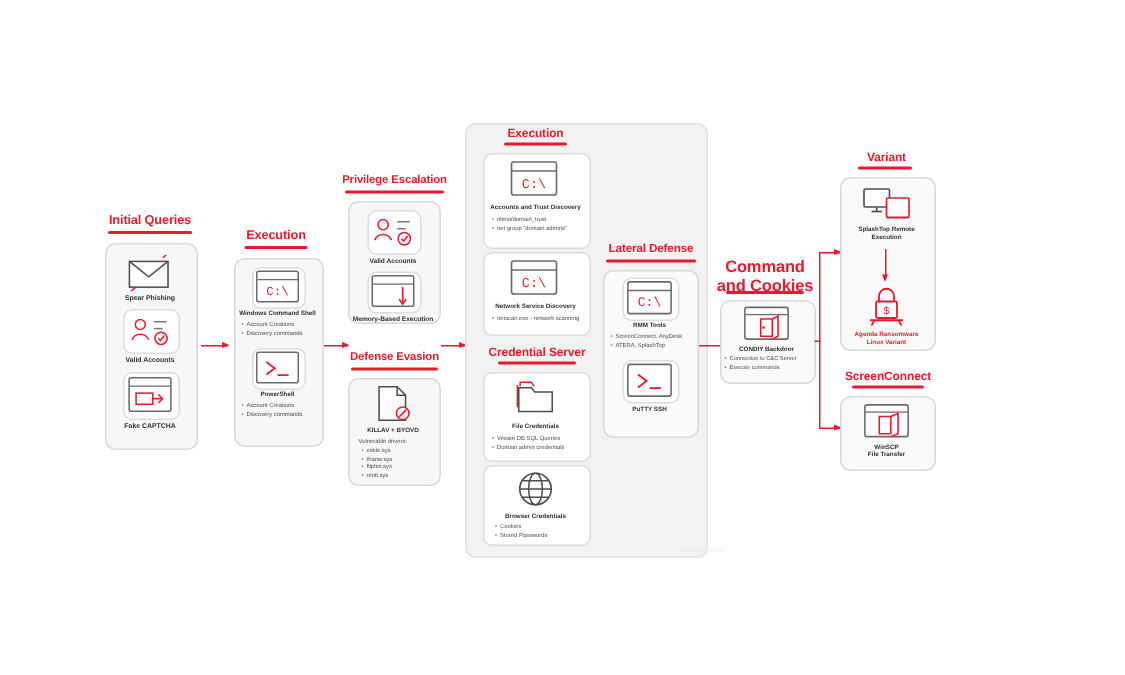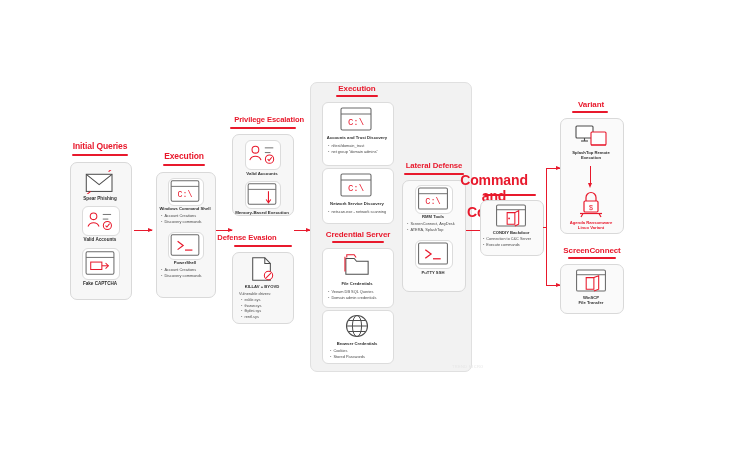--- a/index.html
+++ b/index.html
@@ -141,21 +141,21 @@
     </svg>
   </div>
   <div class="cap" style="left:156px;top:260px;width:58px;font-size:4.2px;">PowerShell</div>
   <div class="bullets" style="left:161px;top:267px;width:54px;font-size:3.9px;">
     <div>Account Creations</div>
     <div>Discovery commands</div>
   </div>
 
   <div class="arrow" style="left:216px;top:230px;width:16px;"></div>
 
-  <div class="col-title" style="left:222px;top:116px;width:82px;font-size:7.6px;text-align:right;">Privilege Escalation</div>
+  <div class="col-title" style="left:222px;top:116px;width:82px;font-size:7.6px;">Privilege Escalation</div>
   <div class="underline" style="left:230px;top:127px;width:66px;"></div>
 
   <div class="group-box" style="left:232px;top:134px;width:60px;height:80px;"></div>
 
   <div class="card" style="left:245px;top:140px;width:34px;height:28px;"></div>
   <div class="icon-wrap" style="left:246px;top:141px;width:32px;height:25px;">
     <svg viewBox="0 0 34 26" width="32" height="25">
       <circle cx="10" cy="9" r="3.6" fill="none" stroke="#e8192c" stroke-width="1.1"></circle>
       <path d="M4 20 a6.5 6.5 0 0 1 12 0" fill="none" stroke="#e8192c" stroke-width="1.1"></path>
       <line x1="20" y1="7" x2="29" y2="7" stroke="#777" stroke-width="1.1"></line>
@@ -170,21 +170,21 @@
   <div class="icon-wrap" style="left:246px;top:182px;width:32px;height:24px;">
     <svg viewBox="0 0 34 26" width="32" height="24">
       <rect x="2" y="2" width="30" height="22" fill="#fff" stroke="#6b6b6b" stroke-width="1.1" rx="1.5"></rect>
       <line x1="2" y1="8" x2="32" y2="8" stroke="#6b6b6b" stroke-width="1"></line>
       <line x1="24" y1="10" x2="24" y2="22" stroke="#e8192c" stroke-width="1.2"></line>
       <path d="M21.5 19 l2.5 3.5 l2.5 -3.5" fill="none" stroke="#e8192c" stroke-width="1.2"></path>
     </svg>
   </div>
   <div class="cap" style="left:228px;top:210px;width:68px;font-size:4.4px;">Memory-Based Execution</div>
 
-  <div class="col-title" style="left:208px;top:234px;width:78px;font-size:7.6px;">Defense Evasion</div>
+  <div class="col-title" style="left:224px;top:234px;width:78px;font-size:7.6px;">Defense Evasion</div>
   <div class="underline" style="left:234px;top:245px;width:58px;"></div>
 
   <div class="group-box" style="left:232px;top:252px;width:60px;height:70px;"></div>
 
   <div class="icon-wrap" style="left:248px;top:256px;width:28px;height:26px;">
     <svg viewBox="0 0 30 28" width="28" height="26">
       <path d="M5 2 h13 l6 6 v18 h-19 z" fill="#fff" stroke="#4d4d4d" stroke-width="1.1"></path>
       <path d="M18 2 v6 h6" fill="none" stroke="#4d4d4d" stroke-width="1.1"></path>
       <circle cx="22" cy="21" r="4.5" fill="#fff" stroke="#e8192c" stroke-width="1.1"></circle>
       <line x1="19.4" y1="23.6" x2="24.6" y2="18.4" stroke="#e8192c" stroke-width="1.1"></line>
@@ -290,21 +290,21 @@
     <svg viewBox="0 0 34 26" width="34" height="25">
       <rect x="2" y="2" width="30" height="22" fill="#fff" stroke="#6b6b6b" stroke-width="1.1" rx="1.5"></rect>
       <path d="M9 9 l6 4.5 l-6 4.5" fill="none" stroke="#e8192c" stroke-width="1.3"></path>
       <line x1="17" y1="18.5" x2="25" y2="18.5" stroke="#e8192c" stroke-width="1.3"></line>
     </svg>
   </div>
   <div class="cap" style="left:402px;top:270px;width:62px;font-size:4.2px;">PuTTY SSH</div>
 
   <div class="arrow" style="left:466px;top:230px;width:18px;"></div>
 
-  <div class="col-title wrap" style="left:458px;top:172px;width:72px;font-size:14px;">
+  <div class="col-title wrap" style="left:474px;top:172px;width:72px;font-size:11px;">
     <div>Command</div>
     <div>and Cookies</div>
   </div>
   <div class="underline" style="left:484px;top:194px;width:52px;"></div>
 
   <div class="group-box plain" style="left:480px;top:200px;width:62px;height:54px;"></div>
 
   <div class="icon-wrap" style="left:494px;top:203px;width:34px;height:25px;">
     <svg viewBox="0 0 34 26" width="34" height="25">
       <rect x="2" y="2" width="30" height="22" fill="#fff" stroke="#6b6b6b" stroke-width="1.1" rx="1.5"></rect>

